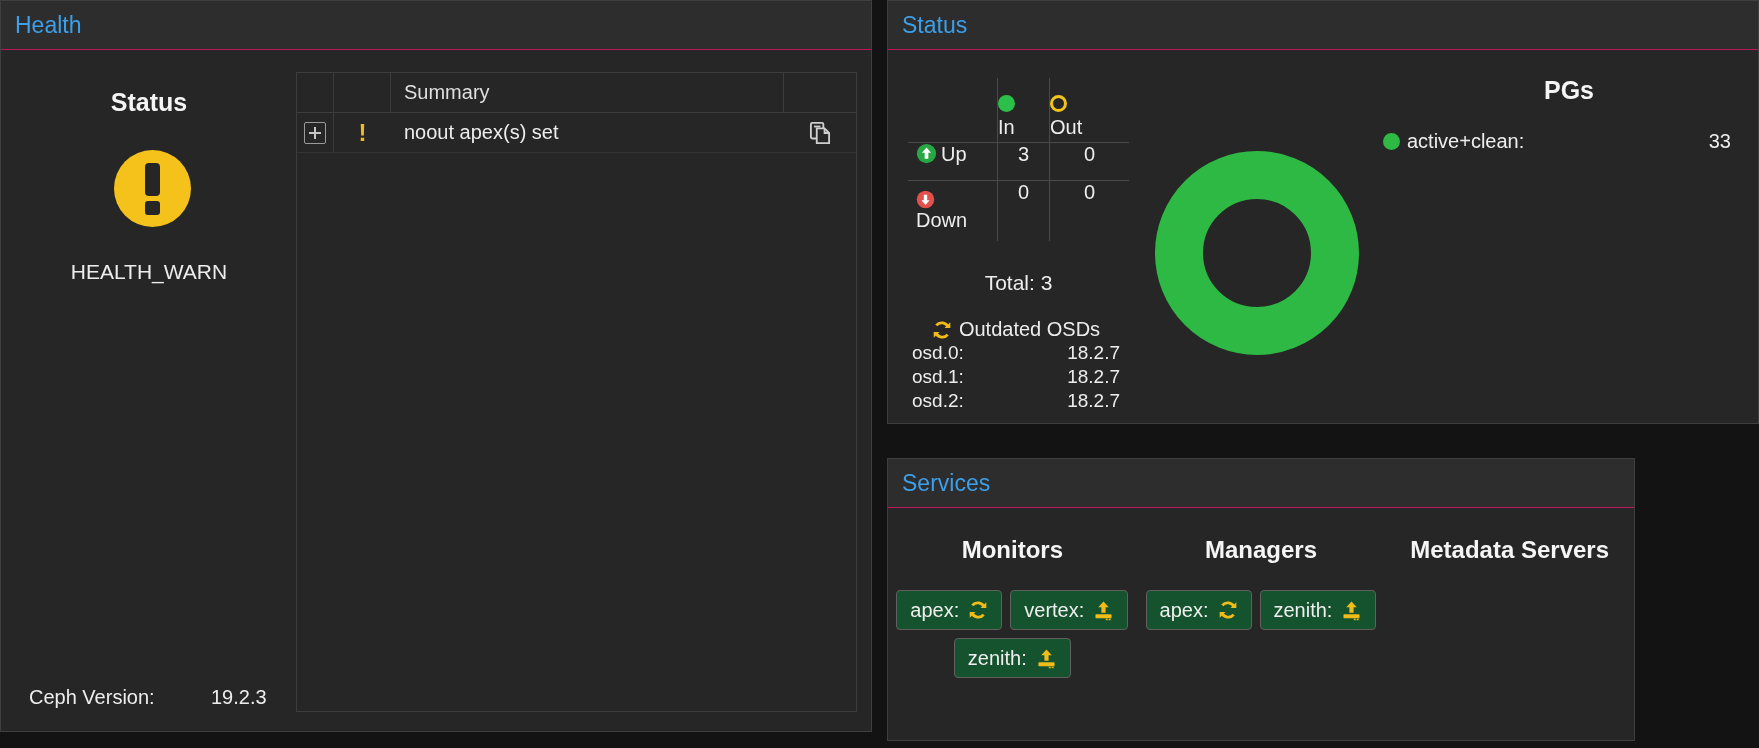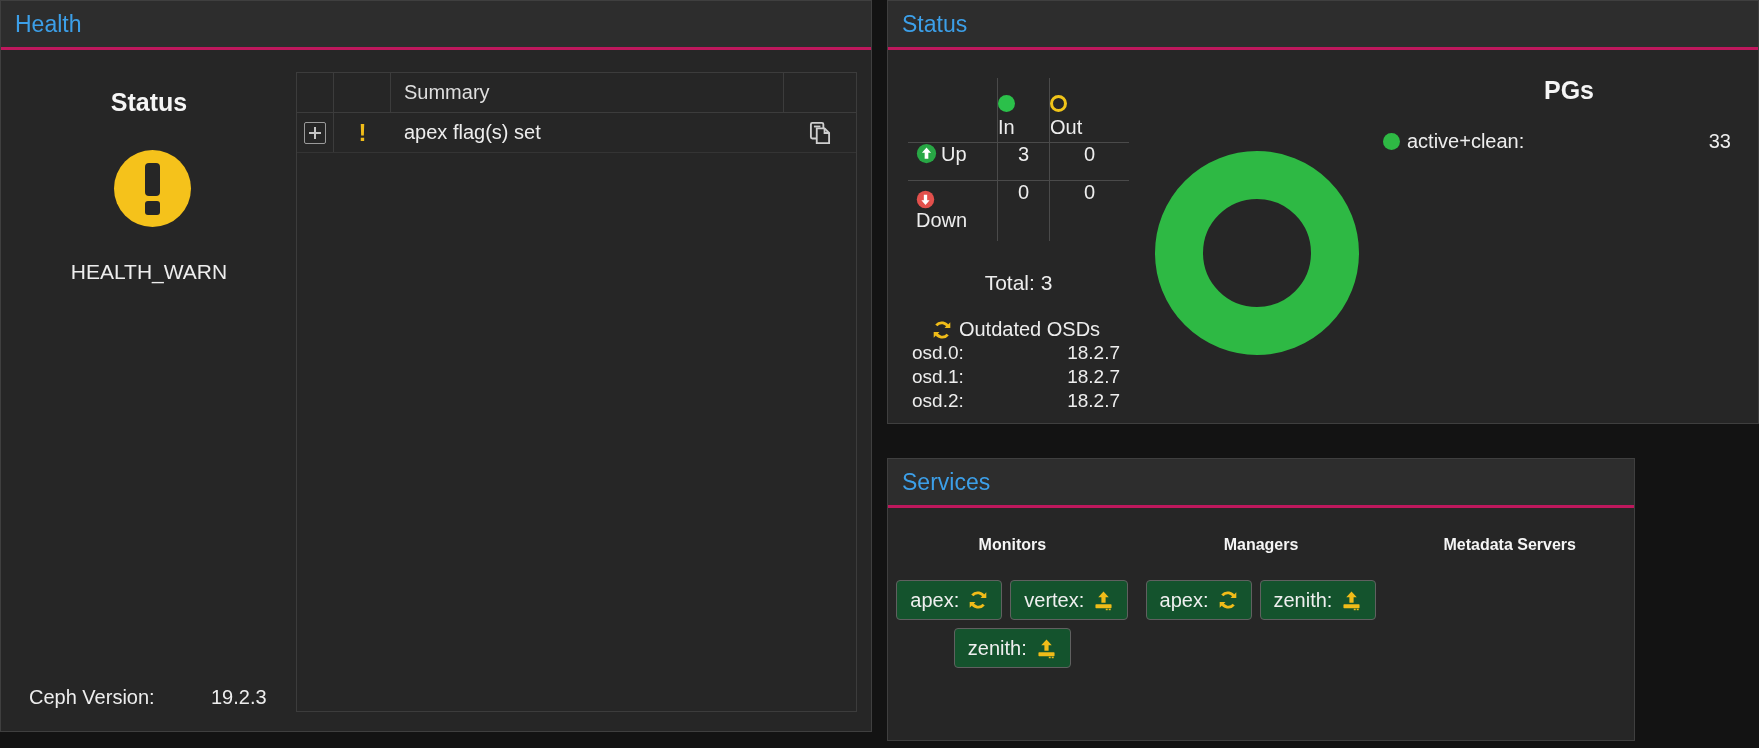--- a/index.html
+++ b/index.html
@@ -6,21 +6,21 @@
   body {
     width:1759px; height:748px; position:relative; overflow:hidden;
     background:#131313; color:#ededed;
     font-family:"Liberation Sans", sans-serif;
   }
   .panel { position:absolute; background:#262626; border:1px solid #3f3f3f; box-sizing:border-box; }
   #health-panel   { left:0;   top:9;   width:872px; height:732px; }
   #status-panel   { left:887px; top:9;   width:872px; height:424px; }
   #services-panel { left:887px; top:458px; width:748px; height:283px; }
 
-  .panel-header { height:49px; background:#2d2d2d; border-bottom:3px solid #be185d;
+  .panel-header { height:49px; background:#2d2d2d; border-bottom:1px solid #be185d;
     display:flex; align-items:center; padding:12px 14px; box-sizing:border-box; }
   .panel-title { color:#3c9fe8; font-size:23px; }
   .panel-body { position:absolute; left:0; right:0; bottom:0; top:49px; }
 
   
   .health-status-col { position:absolute; left:0; top:0; width:296px; height:100%; }
   .h-heading { position:absolute; top:38px; width:100%; text-align:center;
     font-size:25px; font-weight:bold; color:#f5f5f5; }
   .warn-circle { position:absolute; left:113px; top:100px; width:77px; height:77px;
     background:#f5c21b; border-radius:50%; }
@@ -76,21 +76,21 @@
 
   .pgs { position:absolute; left:495px; top:26px; width:372px; }
   .pgs-head { text-align:center; font-weight:bold; font-size:25px; color:#f5f5f5; }
   .pgs-legend { margin-top:25px; display:flex; align-items:center; padding-right:24px; font-size:20px; }
   .legend-dot { width:17px; height:17px; border-radius:50%; background:#2eb944; margin-right:7px; flex:none; }
   .legend-value { margin-left:auto; }
 
   
   .svc-body { display:flex; padding-top:28px; }
   .svc-col { flex:1; }
-  .svc-heading { text-align:center; font-weight:bold; font-size:16px; color:#f5f5f5; }
+  .svc-heading { text-align:center; font-weight:bold; font-size:24px; color:#f5f5f5; }
   .svc-rows { margin-top:26px; }
   .svc-row { display:flex; justify-content:center; gap:8px; margin-bottom:8px; }
   .svc-btn { display:inline-flex; align-items:center; gap:9px; height:40px; padding:0 13px;
     background:#14532d; border:1px solid #606060; border-radius:4px;
     color:#efefef; font-size:20px; font-family:inherit; cursor:pointer; }
   .icon { display:inline-flex; flex:none; }
 </style>
 </head>
 <body>
 
@@ -117,21 +117,21 @@
         <div class="ht-c ht-c3">Summary</div>
         <div class="ht-c ht-c4"></div>
       </div>
       <div class="ht-row data">
         <div class="ht-c ht-c1">
           <div class="expander"></div>
         </div>
         <div class="ht-c ht-c2">
           <span class="warn-glyph">!</span>
         </div>
-        <div class="ht-c ht-c3">apex flag(s) set</div>
+        <div class="ht-c ht-c3">noout apex(s) set</div>
         <div class="ht-c ht-c4">
           <button class="copy-btn">
             <svg width="26" height="26" viewBox="0 0 24 24">
               <rect x="3.6" y="2.6" width="11.5" height="14.5" rx="1.3" fill="#262626" stroke="#cfcfcf" stroke-width="1.7"></rect>
               <line x1="6.4" y1="6" x2="12.4" y2="6" stroke="#cfcfcf" stroke-width="1.7"></line>
               <path d="M9 7.8h7.2l4.2 4.2v9.4H9z" fill="#262626" stroke="#cfcfcf" stroke-width="1.7"></path>
               <path d="M16.2 7.8v4.2h4.2" fill="none" stroke="#cfcfcf" stroke-width="1.7"></path>
             </svg>
           </button>
         </div>

